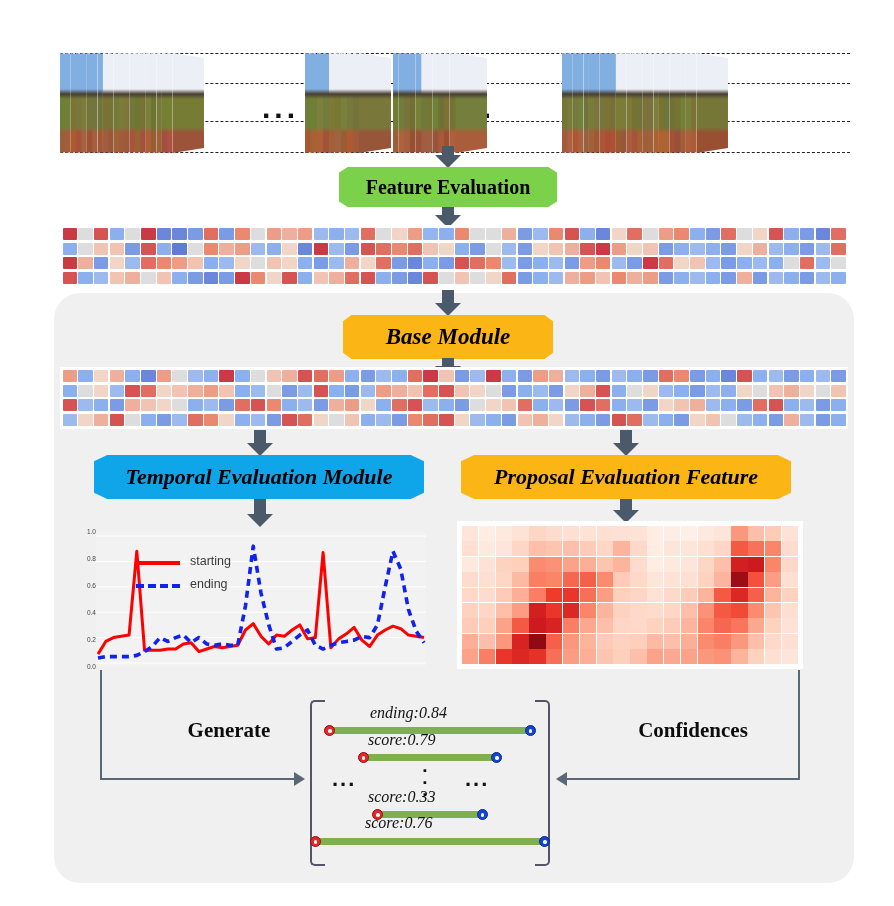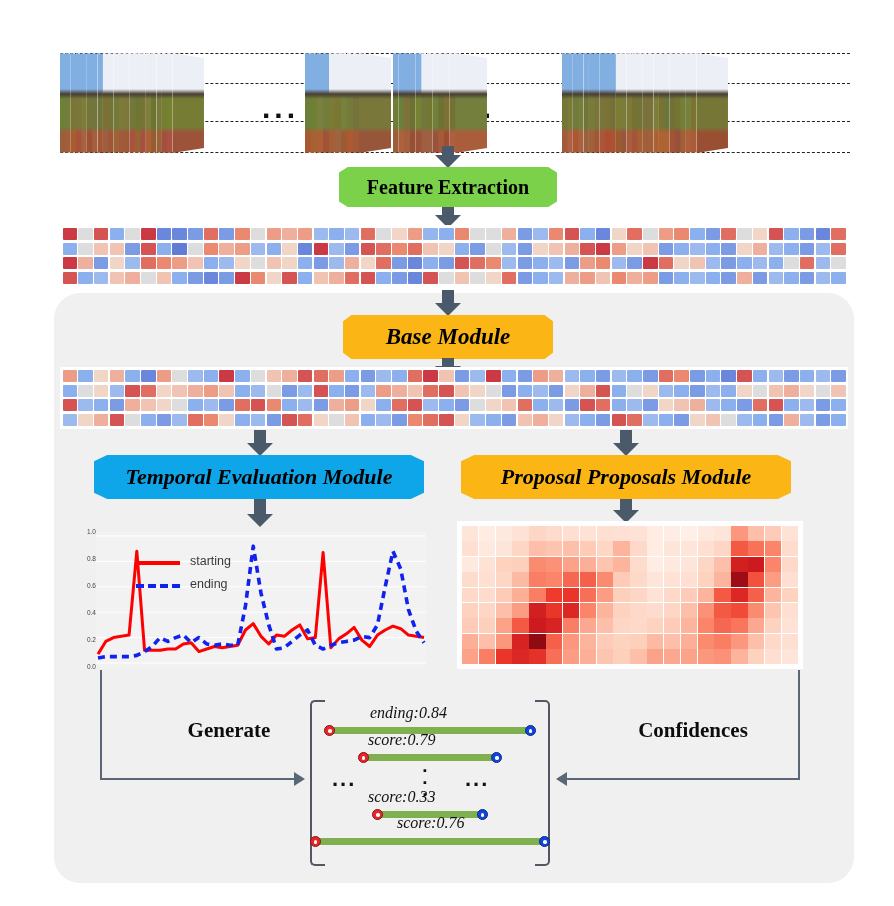--- a/index.html
+++ b/index.html
@@ -204,21 +204,21 @@
       <div class="frame" style="left: 129.231px; top: 8px; height: 100px; width: 31.3846px; background: linear-gradient(rgb(236, 240, 246) 0%, rgb(236, 240, 246) 36%, rgb(72, 62, 50) 41%, rgb(122, 115, 49) 46%, rgb(122, 115, 49) 74%, rgb(168, 92, 56) 80%, rgb(168, 92, 56) 100%); clip-path: polygon(0px 0px, 100% 5%, 100% 95%, 0px 100%);"></div>
       <div class="frame" style="left: 134.615px; top: 8px; height: 100px; width: 31.3846px; background: linear-gradient(rgb(236, 240, 246) 0%, rgb(236, 240, 246) 36%, rgb(72, 62, 50) 41%, rgb(118, 119, 55) 46%, rgb(118, 119, 55) 74%, rgb(153, 79, 49) 80%, rgb(153, 79, 49) 100%); clip-path: polygon(0px 0px, 100% 5%, 100% 95%, 0px 100%);"></div>
     </div>
 </div>
 
 <div class="fatarrow abs" style="left:435px;top:146px;height:22px;">
   <div class="shaft" style="height:10px;"></div>
   <div class="head" style="top:9px;"></div>
 </div>
 
-<div class="modbox nosel" id="feat-extract">Feature Extraction</div>
+<div class="modbox nosel" id="feat-extract">Feature Evaluation</div>
 
 <div class="fatarrow abs" style="left:435px;top:207px;height:20px;">
   <div class="shaft" style="height:9px;"></div>
   <div class="head" style="top:8px;"></div>
 </div>
 
 <div class="featmap" id="featmap1">
     <div class="featrow">
       <div class="fcell" style="background: rgb(202, 57, 68);"></div>
       <div class="fcell" style="background: rgb(221, 221, 221);"></div>
@@ -655,21 +655,21 @@
 <div class="fatarrow abs" style="left:247px;top:430px;height:26px;">
   <div class="shaft" style="height:15px;"></div>
   <div class="head" style="top:13px;"></div>
 </div>
 <div class="fatarrow abs" style="left:613px;top:430px;height:26px;">
   <div class="shaft" style="height:15px;"></div>
   <div class="head" style="top:13px;"></div>
 </div>
 
 <div class="modbox nosel" id="tem-module">Temporal Evaluation Module</div>
-<div class="modbox nosel" id="pem-module">Proposal Proposals Module</div>
+<div class="modbox nosel" id="pem-module">Proposal Evaluation Feature</div>
 
 <div class="fatarrow abs" style="left:247px;top:499px;height:28px;">
   <div class="shaft" style="height:17px;"></div>
   <div class="head" style="top:15px;"></div>
 </div>
 <div class="fatarrow abs" style="left:613px;top:499px;height:24px;">
   <div class="shaft" style="height:13px;"></div>
   <div class="head" style="top:11px;"></div>
 </div>
 
@@ -917,21 +917,21 @@
   <div class="proposal" style="left:0;top:110px;width:100%;">
       <div class="pbar" style="left: 28%; width: 44%;"></div>
       <div class="pdot red" style="left: calc(28% - 5px);">
         <i></i>
       </div>
       <div class="pdot blue" style="left: calc(72% - 6px);">
         <i></i>
       </div>
     </div>
 
-  <div class="pscore" style="left:55px;top:114px;margin-left:32px;">score:0.76</div>
+  <div class="pscore" style="left:55px;top:114px;">score:0.76</div>
   <div class="proposal" style="left:0;top:137px;width:100%;">
       <div class="pbar" style="left: 2%; width: 96%;"></div>
       <div class="pdot red" style="left: calc(2% - 5px);">
         <i></i>
       </div>
       <div class="pdot blue" style="left: calc(98% - 6px);">
         <i></i>
       </div>
     </div>
 </div>

